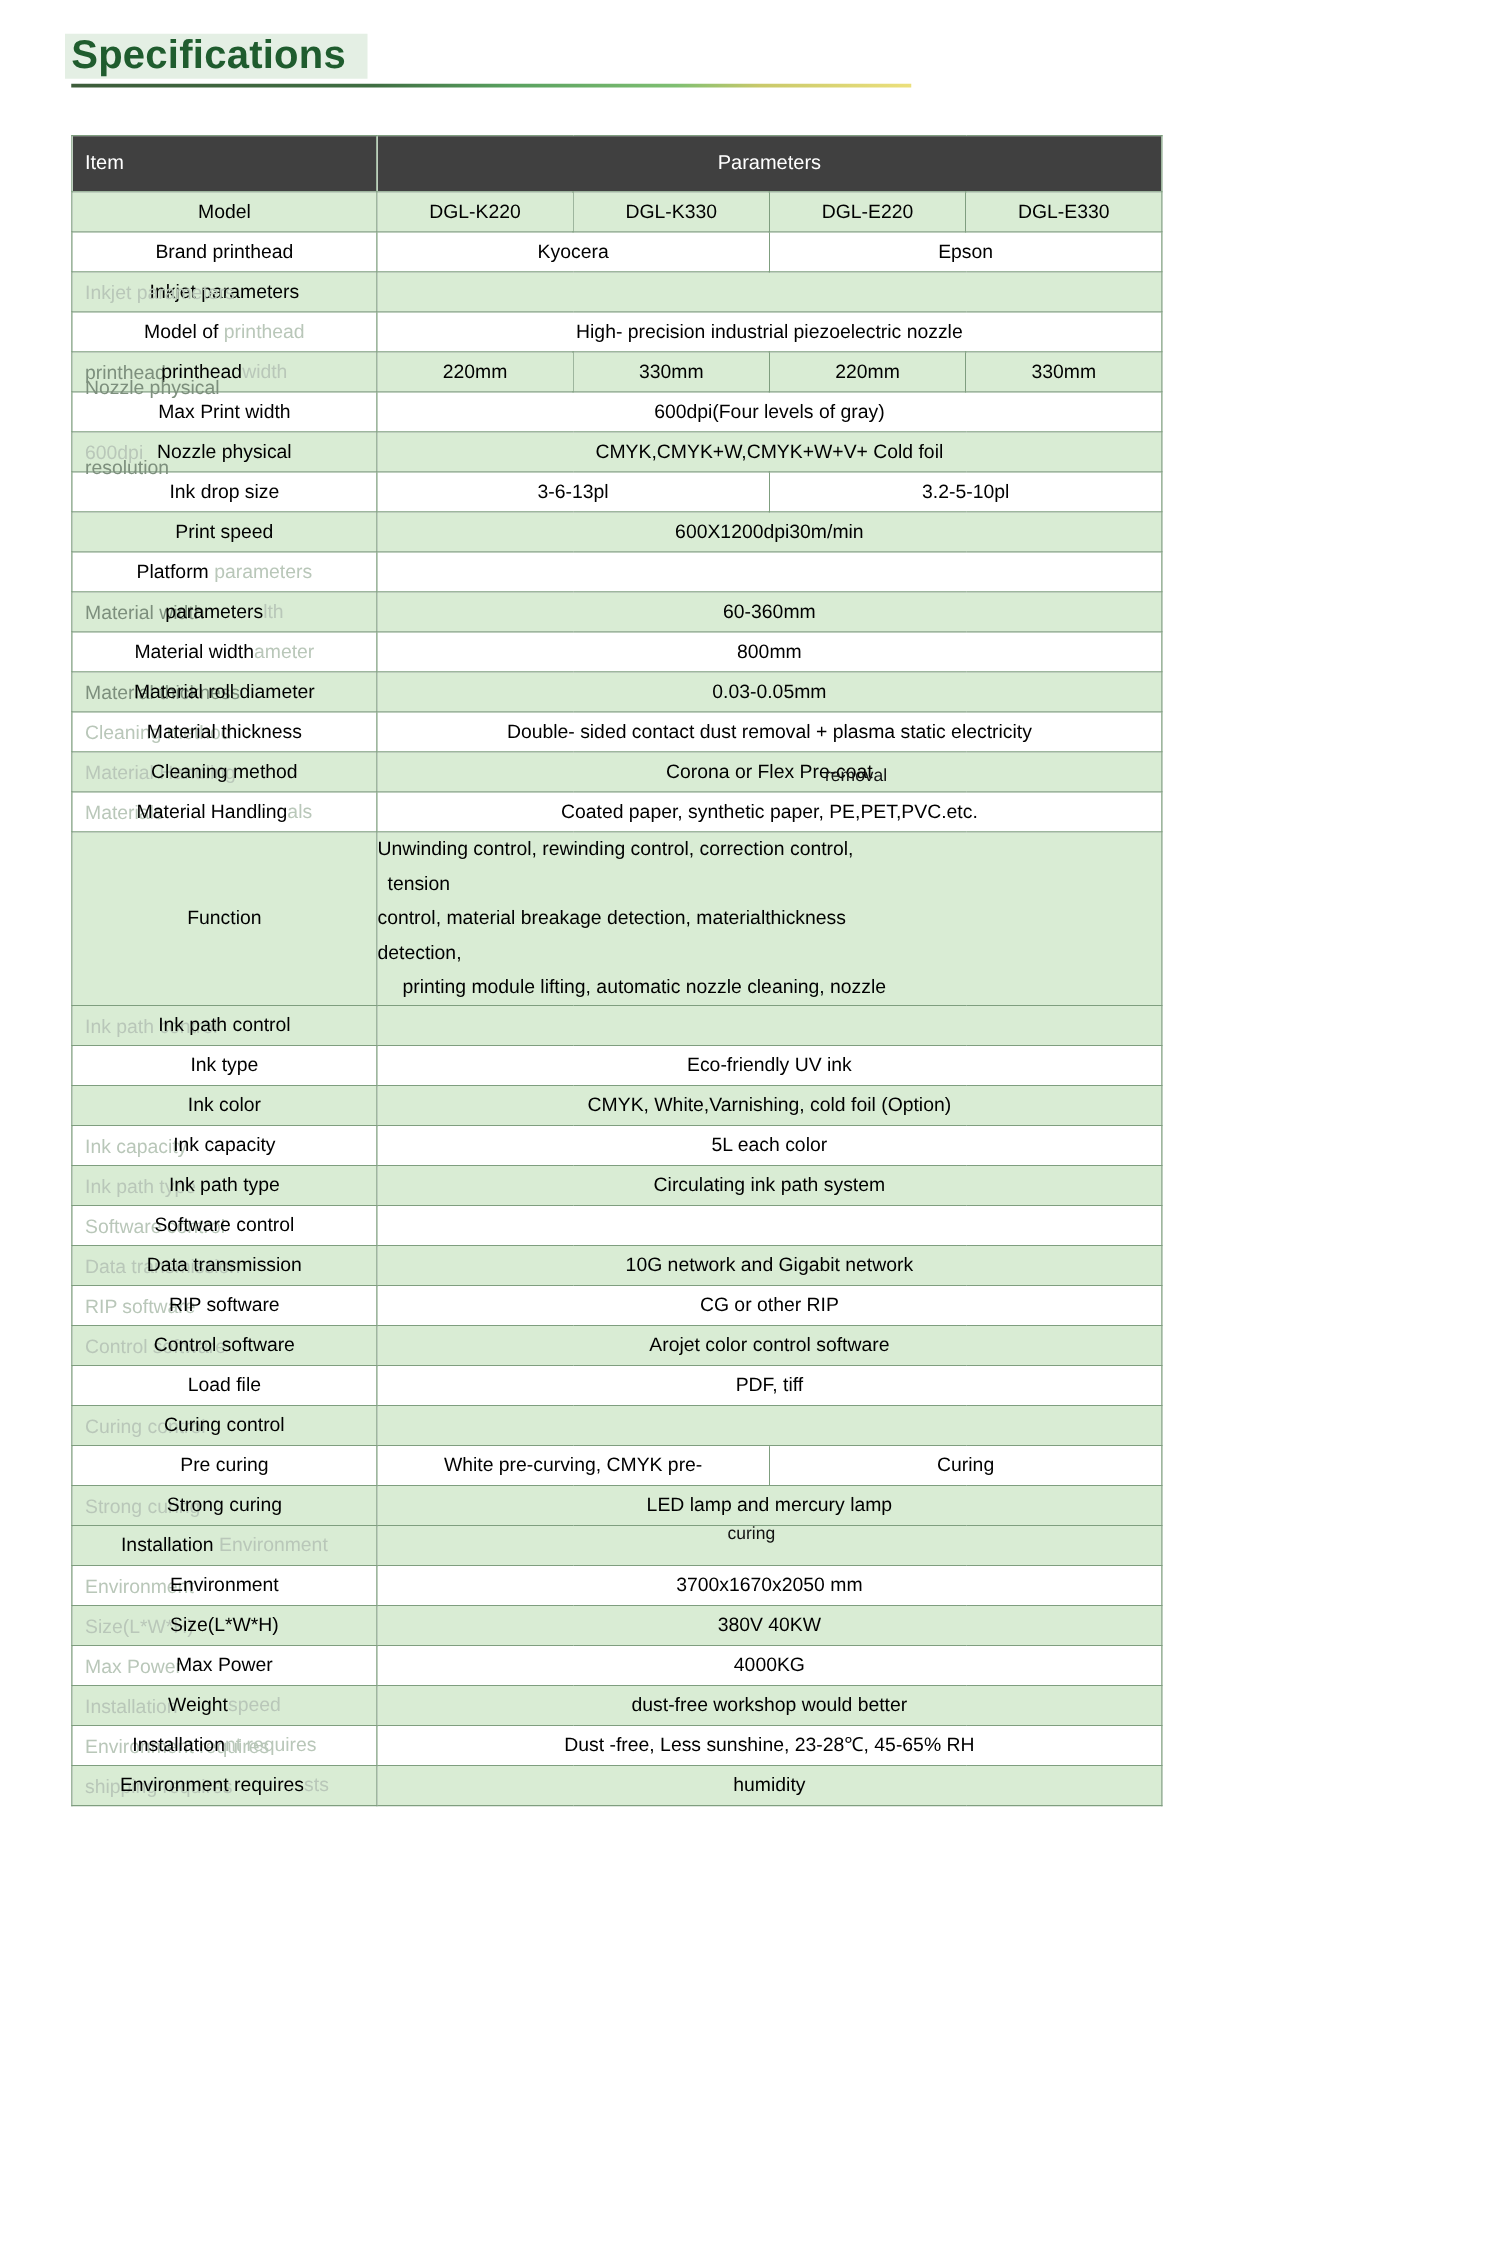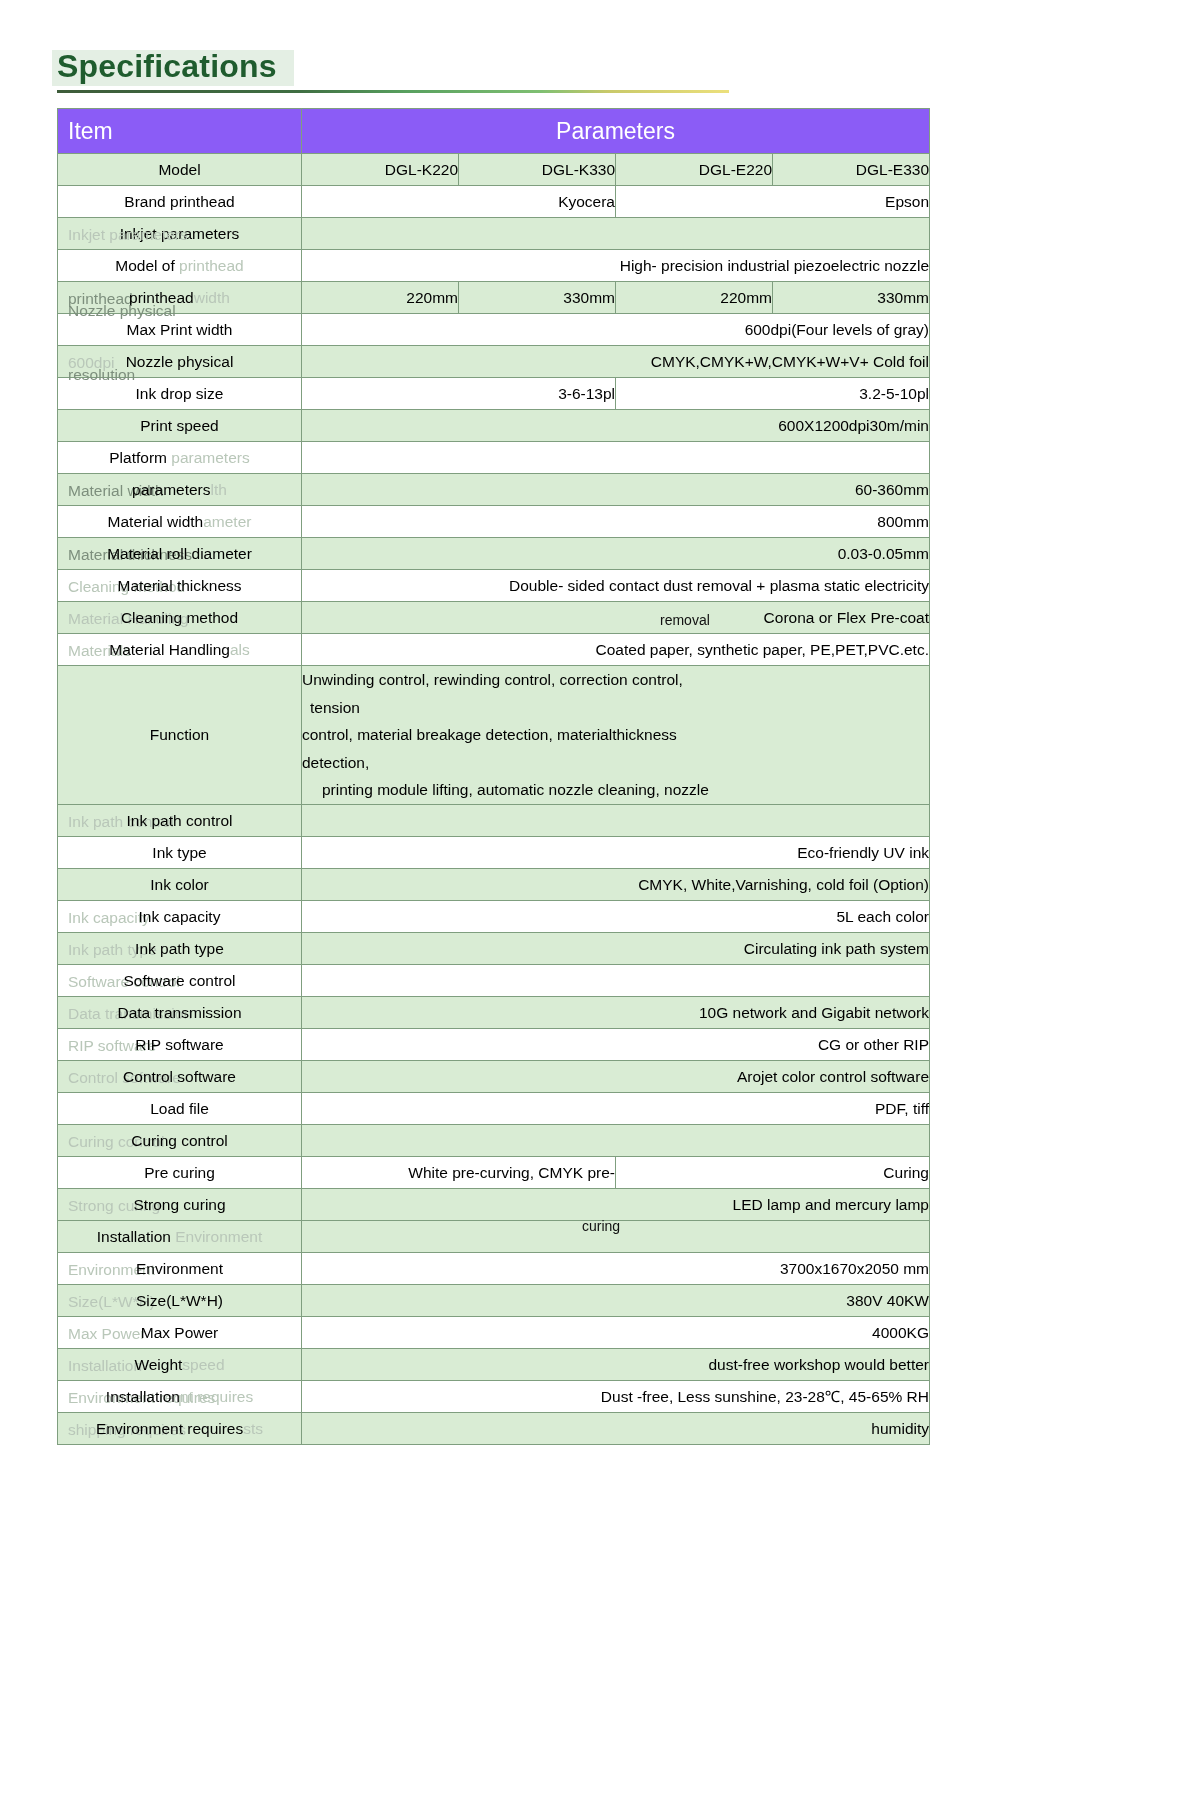--- a/index.html
+++ b/index.html
@@ -18,21 +18,21 @@
   .page {
     position: relative;
     width: 1191px;
     height: 1811px;
   }
 
   
   .title-wrap {
     position: absolute;
     left: 57px;
-    top: 46px;
+    top: 23px;
     width: 840px;
   }
   .title-hl {
     position: absolute;
     left: -5px;
     top: 4px;
     width: 242px;
     height: 36px;
     background: #dbeadb;
     opacity: .75;
@@ -66,37 +66,37 @@
     font-size: 15.5px;
   }
   .table td, .table th {
     border: 1px solid #7f9e7f;
     padding: 0;
     vertical-align: middle;
     font-weight: normal;
     position: relative;
   }
   .hdr td {
-    background: #8b5cf6;
+    background: #404040;
     color: #ffffff;
-    font-size: 23px;
+    font-size: 16px;
     height: 44px;
   }
   .hdr .h-item { text-align: left; padding-left: 10px; }
   .hdr .h-params { text-align: center; }
 
   .cell {
     padding: 6px 8px;
     line-height: 1.25;
   }
   .lbl {
     text-align: center;
     padding-left: 10px;
   }
-  .ctr { text-align: right; }
+  .ctr { text-align: center; }
 
   tr.light td { background: #ffffff; }
   tr.tint td  { background: #d9ecd4; }
   tr.section td { background: #d9ecd4; }
 
   .rowh { height: 32px; }
 
   
   .ghost {
     position: absolute;

